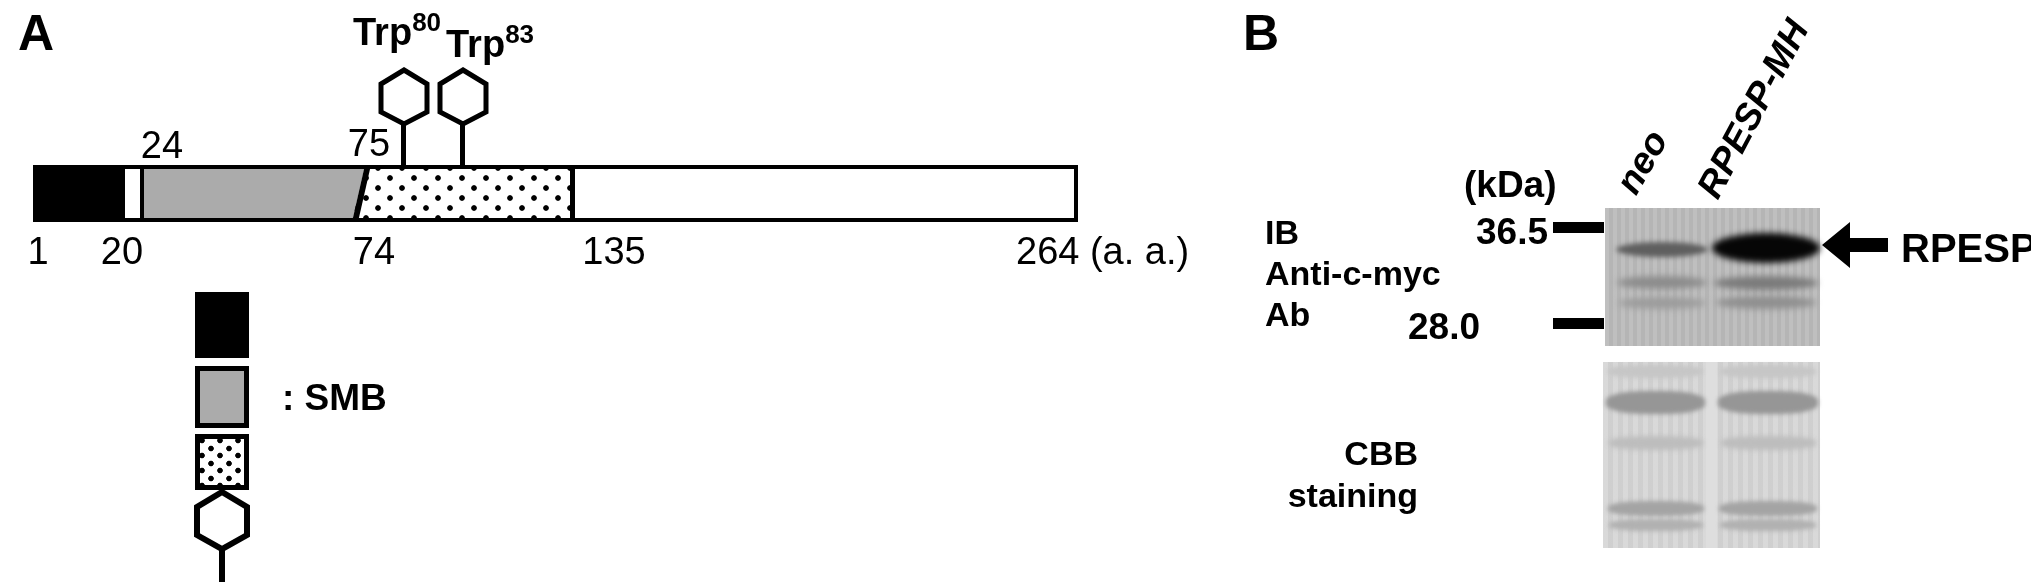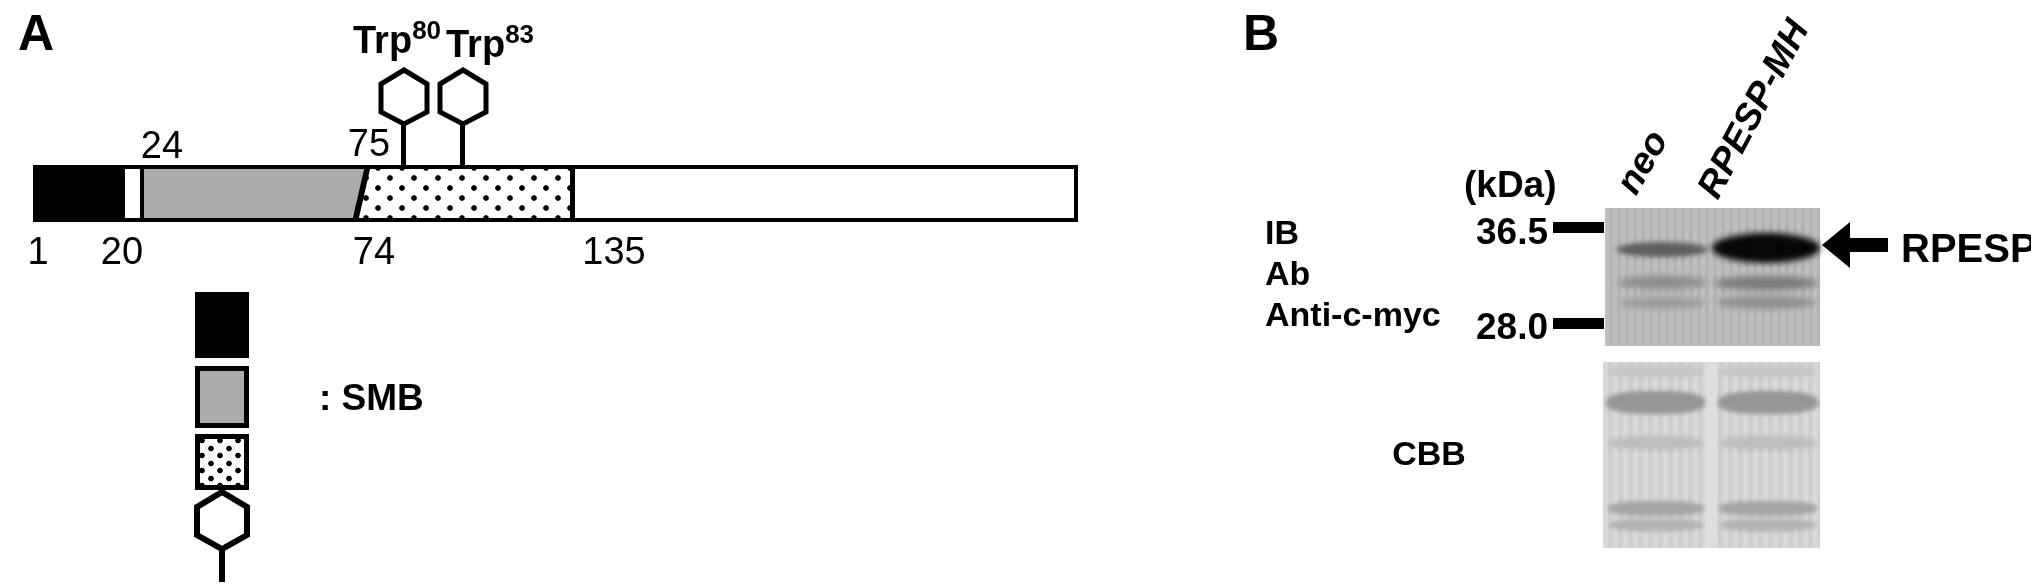--- a/index.html
+++ b/index.html
@@ -59,21 +59,21 @@
   .band{position:absolute;border-radius:50%;}
   .cbb-band{position:absolute;border-radius:40%;}
 </style>
 </head>
 <body>
 
 <div id="canvas">
 
   <div class="abs panel-letter" style="left:18px;top:8px;">A</div>
 
-  <div class="abs trp-label" style="left:353px;top:20px;">
+  <div class="abs trp-label" style="left:353px;top:12px;">
     <span>Trp</span><sup>80</sup>
   </div>
   <div class="abs trp-label" style="left:446px;top:24px;">
     <span>Trp</span><sup>83</sup>
   </div>
 
   <svg class="abs" style="left:378px;top:67px;" width="52" height="60" viewBox="0 0 52 60">
     <polygon points="26,3 49,17 49,45 26,57 3,45 3,17" fill="#fff" stroke="#000" stroke-width="5"></polygon>
   </svg>
   <svg class="abs" style="left:437px;top:67px;" width="52" height="60" viewBox="0 0 52 60">
@@ -92,69 +92,71 @@
     <div class="seg-dotted dots"></div>
     <div class="slant-border"></div>
     <div class="seg-dotted-rborder"></div>
     <div class="bar-frame abs"></div>
   </div>
 
   <div class="abs num-label centered" style="left:38px;top:232px;">1</div>
   <div class="abs num-label centered" style="left:122px;top:232px;">20</div>
   <div class="abs num-label centered" style="left:374px;top:232px;">74</div>
   <div class="abs num-label centered" style="left:614px;top:232px;">135</div>
+  <div class="abs num-label" style="left:1016px;top:232px;">264 (a. a.)</div>
 
   <div class="abs swatch swatch-black" style="left:195px;top:292px;width:54px;height:66px;"></div>
 
   <div class="abs swatch swatch-gray" style="left:195px;top:366px;width:54px;height:62px;"></div>
-  <div class="abs legend-label" style="left:282px;top:378px;margin-left:37px;">: SMB</div>
+  <div class="abs legend-label" style="left:282px;top:378px;">: SMB</div>
 
   <div class="abs swatch swatch-dotted dots" style="left:195px;top:434px;width:54px;height:56px;background-size:18px 15px;background-position:2px 2px,11px 9px;"></div>
 
   <svg class="abs" style="left:193px;top:488px;" width="58" height="96" viewBox="0 0 58 96">
     <line x1="29" y1="60" x2="29" y2="94" stroke="#000" stroke-width="6"></line>
     <polygon points="29,4 54,19 54,47 29,61 4,47 4,19" fill="#fff" stroke="#000" stroke-width="6"></polygon>
   </svg>
 
   <div class="abs panel-letter" style="left:1243px;top:8px;">B</div>
 
   <div class="abs b-text" style="left:1464px;top:164px;font-size:37px;">(kDa)</div>
 
   <div class="abs lane-label rot60" style="left:1642px;top:162px;">neo</div>
   <div class="abs lane-label rot62" style="left:1724px;top:166px;">RPESP-MH</div>
 
   <div class="abs b-text" style="left:1265px;top:212px;width:195px;text-align:left;font-size:34px;line-height:41px;">
     <div>IB</div>
+    <div>Anti-c-myc</div>
     <div>Ab</div>
-    <div>Anti-c-myc</div>
   </div>
 
   <div class="abs b-text" style="left:1440px;top:211px;width:108px;text-align:right;font-size:37px;">36.5</div>
   <div class="abs marker-dash" style="left:1553px;top:222px;width:51px;"></div>
-  <div class="abs b-text" style="left:1440px;top:306px;width:108px;text-align:right;font-size:37px;">28.0</div>
+  <div class="abs b-text" style="left:1408px;top:306px;width:108px;font-size:37px;">28.0</div>
   <div class="abs marker-dash" style="left:1553px;top:318px;width:51px;"></div>
 
   <div class="abs blot" style="left:1605px;top:208px;width:215px;height:138px;">
 
     <div class="band" style="left:11px;top:34px;width:92px;height:15px;background:#5f5f5f;filter:blur(2.5px);"></div>
     <div class="band" style="left:12px;top:68px;width:90px;height:13px;background:#8c8c8c;filter:blur(3px);"></div>
     <div class="band" style="left:13px;top:89px;width:88px;height:12px;background:#9c9c9c;filter:blur(3px);"></div>
 
     <div class="band" style="left:107px;top:25px;width:108px;height:30px;background:#060606;filter:blur(3px);"></div>
     <div class="band" style="left:109px;top:68px;width:104px;height:14px;background:#7b7b7b;filter:blur(3px);"></div>
     <div class="band" style="left:111px;top:88px;width:100px;height:13px;background:#8f8f8f;filter:blur(3px);"></div>
   </div>
 
   <svg class="abs" style="left:1820px;top:217px;" width="68" height="56" viewBox="0 0 68 56">
     <path d="M68,21 L30,21 L30,5 L2,28 L30,51 L30,35 L68,35 Z" fill="#000"></path>
   </svg>
   <div class="abs b-text" style="left:1901px;top:226px;font-size:40px;">RPESP</div>
 
-  <div class="abs b-text" style="left:1344px;top:432px;width:170px;text-align:center;font-size:34px;line-height:42px;">
+  <div class="abs b-text" style="left:1248px;top:432px;width:170px;text-align:right;font-size:34px;line-height:42px;">
     <div>CBB</div>
+    <div>staining</div>
   </div>
 
   <div class="abs gel" style="left:1603px;top:362px;width:217px;height:186px;">
     <div class="abs" style="left:103px;top:0;width:11px;height:100%;background:#dedede;"></div>
 
     <div class="cbb-band" style="left:5px;top:3px;width:95px;height:13px;background:#c6c6c6;filter:blur(2px);"></div>
     <div class="cbb-band" style="left:3px;top:29px;width:99px;height:23px;background:#969696;filter:blur(2px);"></div>
     <div class="cbb-band" style="left:6px;top:74px;width:94px;height:14px;background:#bdbdbd;filter:blur(2.5px);"></div>
     <div class="cbb-band" style="left:5px;top:139px;width:96px;height:15px;background:#a4a4a4;filter:blur(2px);"></div>
     <div class="cbb-band" style="left:6px;top:157px;width:94px;height:12px;background:#b1b1b1;filter:blur(2px);"></div>

